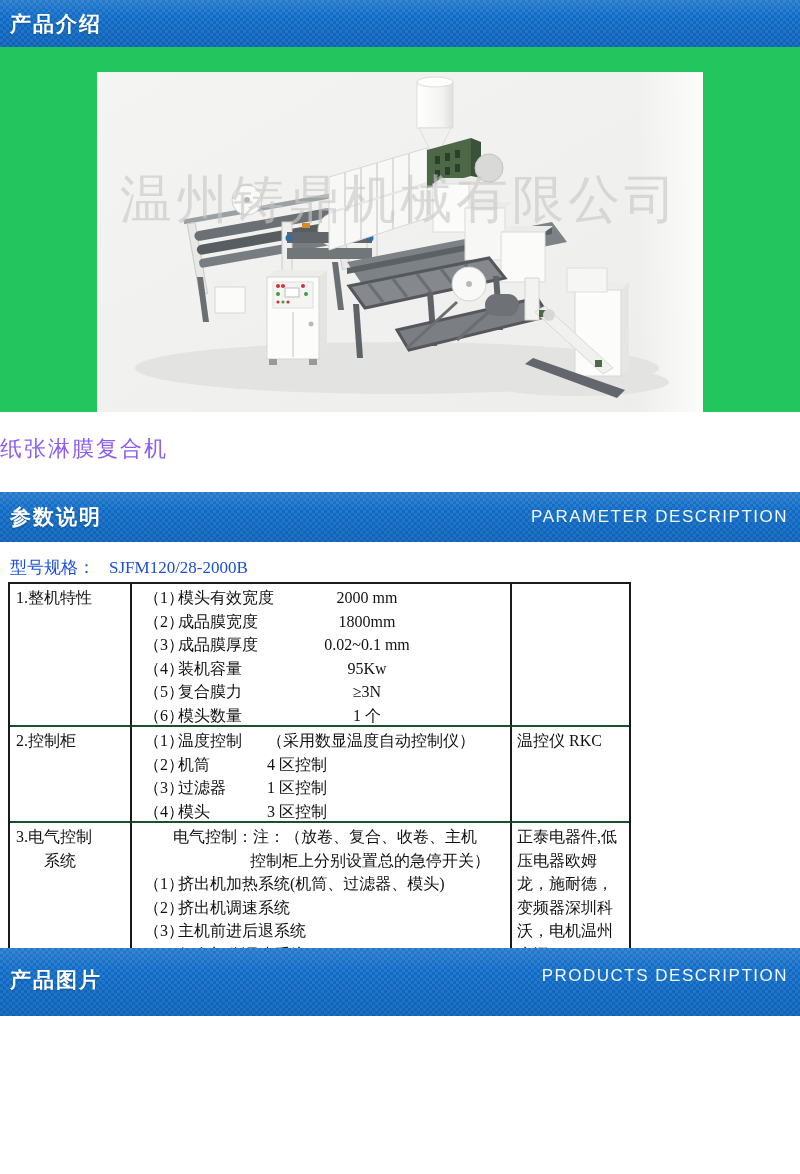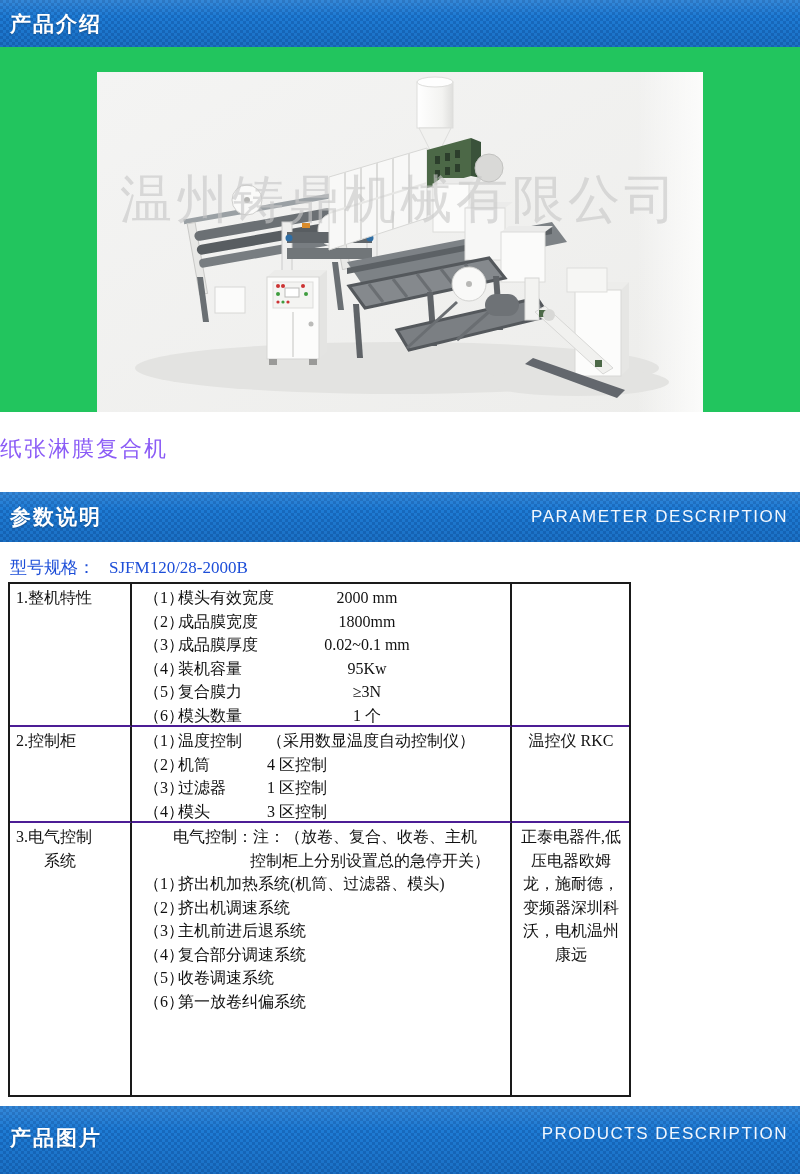--- a/index.html
+++ b/index.html
@@ -1,17 +1,17 @@
 <!DOCTYPE html>
 <html><head>
 <meta charset="utf-8">
 <style>
   html,body{margin:0;padding:0;background:#ffffff;}
   .page{
-    position:relative;width:800px;height:1174px;overflow:hidden;background:#ffffff;
+    position:relative;width:800px;height:1016px;overflow:hidden;background:#ffffff;
     font-family:"Liberation Sans",sans-serif;
   }
   
   .band{
     position:relative;width:800px;display:flex;align-items:center;justify-content:space-between;
     background:
       linear-gradient(180deg, rgba(255,255,255,0.10) 0%, rgba(255,255,255,0) 35%, rgba(0,20,60,0.10) 100%),
       repeating-conic-gradient(#1e7bd4 0% 25%, #1769bd 0% 50%);
     background-size:auto,6px 6px;
     color:#ffffff;
@@ -37,34 +37,34 @@
   .model-line{
     margin:14px 0 2px 10px;font-family:"Liberation Serif",serif;font-size:17px;color:#1d4ed8;
     display:flex;align-items:baseline;height:24px;
   }
   .model-value{margin-left:14px;}
   .spec-table{
     display:grid;grid-template-columns:122px 380px 117px;
     width:619px;margin-left:8px;border:2px solid #1a1a1a;
     font-family:"Liberation Serif",serif;font-size:16px;color:#111;line-height:23.5px;
   }
-  .cell{border-right:2px solid #1a1a1a;border-bottom:2px solid #4c1d95;box-sizing:border-box;padding-top:2px;}
+  .cell{border-right:2px solid #1a1a1a;border-bottom:2px solid #14532d;box-sizing:border-box;padding-top:2px;}
   .cell.last-col{border-right:none;}
   .cell.last-row{border-bottom:none;}
   .r1{height:143px;} .r2{height:96px;} .r3{height:272px;}
   .cat-cell{padding-left:6px;padding-right:4px;}
   .cat-line2{padding-left:28px;}
   .spec-line{display:flex;padding-left:12px;}
   .spec-no{flex:none;width:34px;}
   .row1 .spec-lbl{flex:none;width:124px;}
   .row1 .spec-val{flex:none;width:130px;text-align:center;}
   .row2 .spec-lbl{flex:none;width:89px;}
   .note1{padding-left:8px;text-align:center;}
   .note2{padding-left:118px;}
-  .remark-cell{padding-left:5px;padding-right:4px;text-align:center;}
+  .remark-cell{padding-left:5px;padding-right:4px;}
 </style>
 </head>
 <body>
 
 <div class="page">
 
   <div class="band band1">
     <span class="band-zh">产品介绍</span>
   </div>
 

